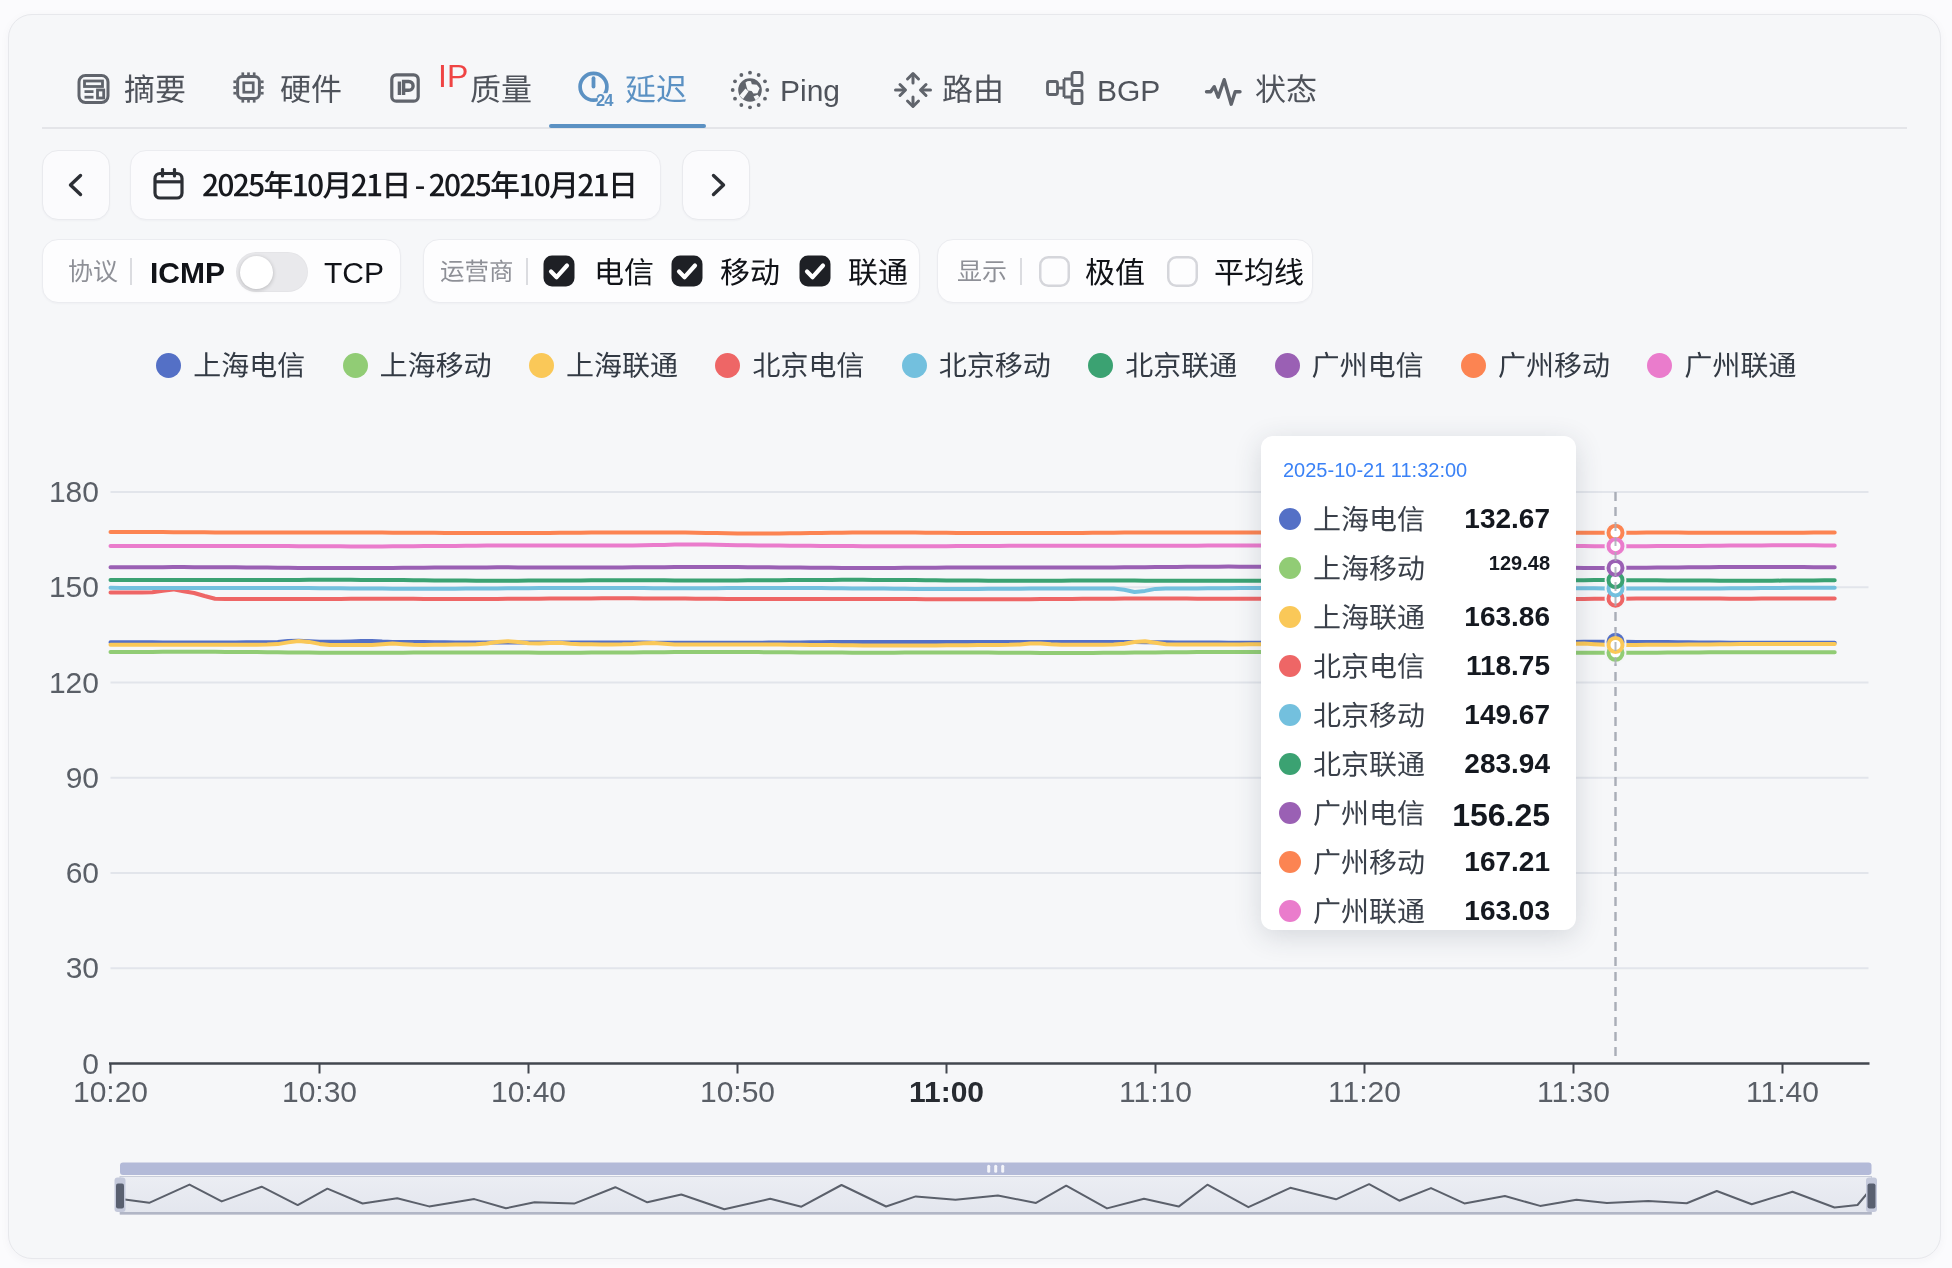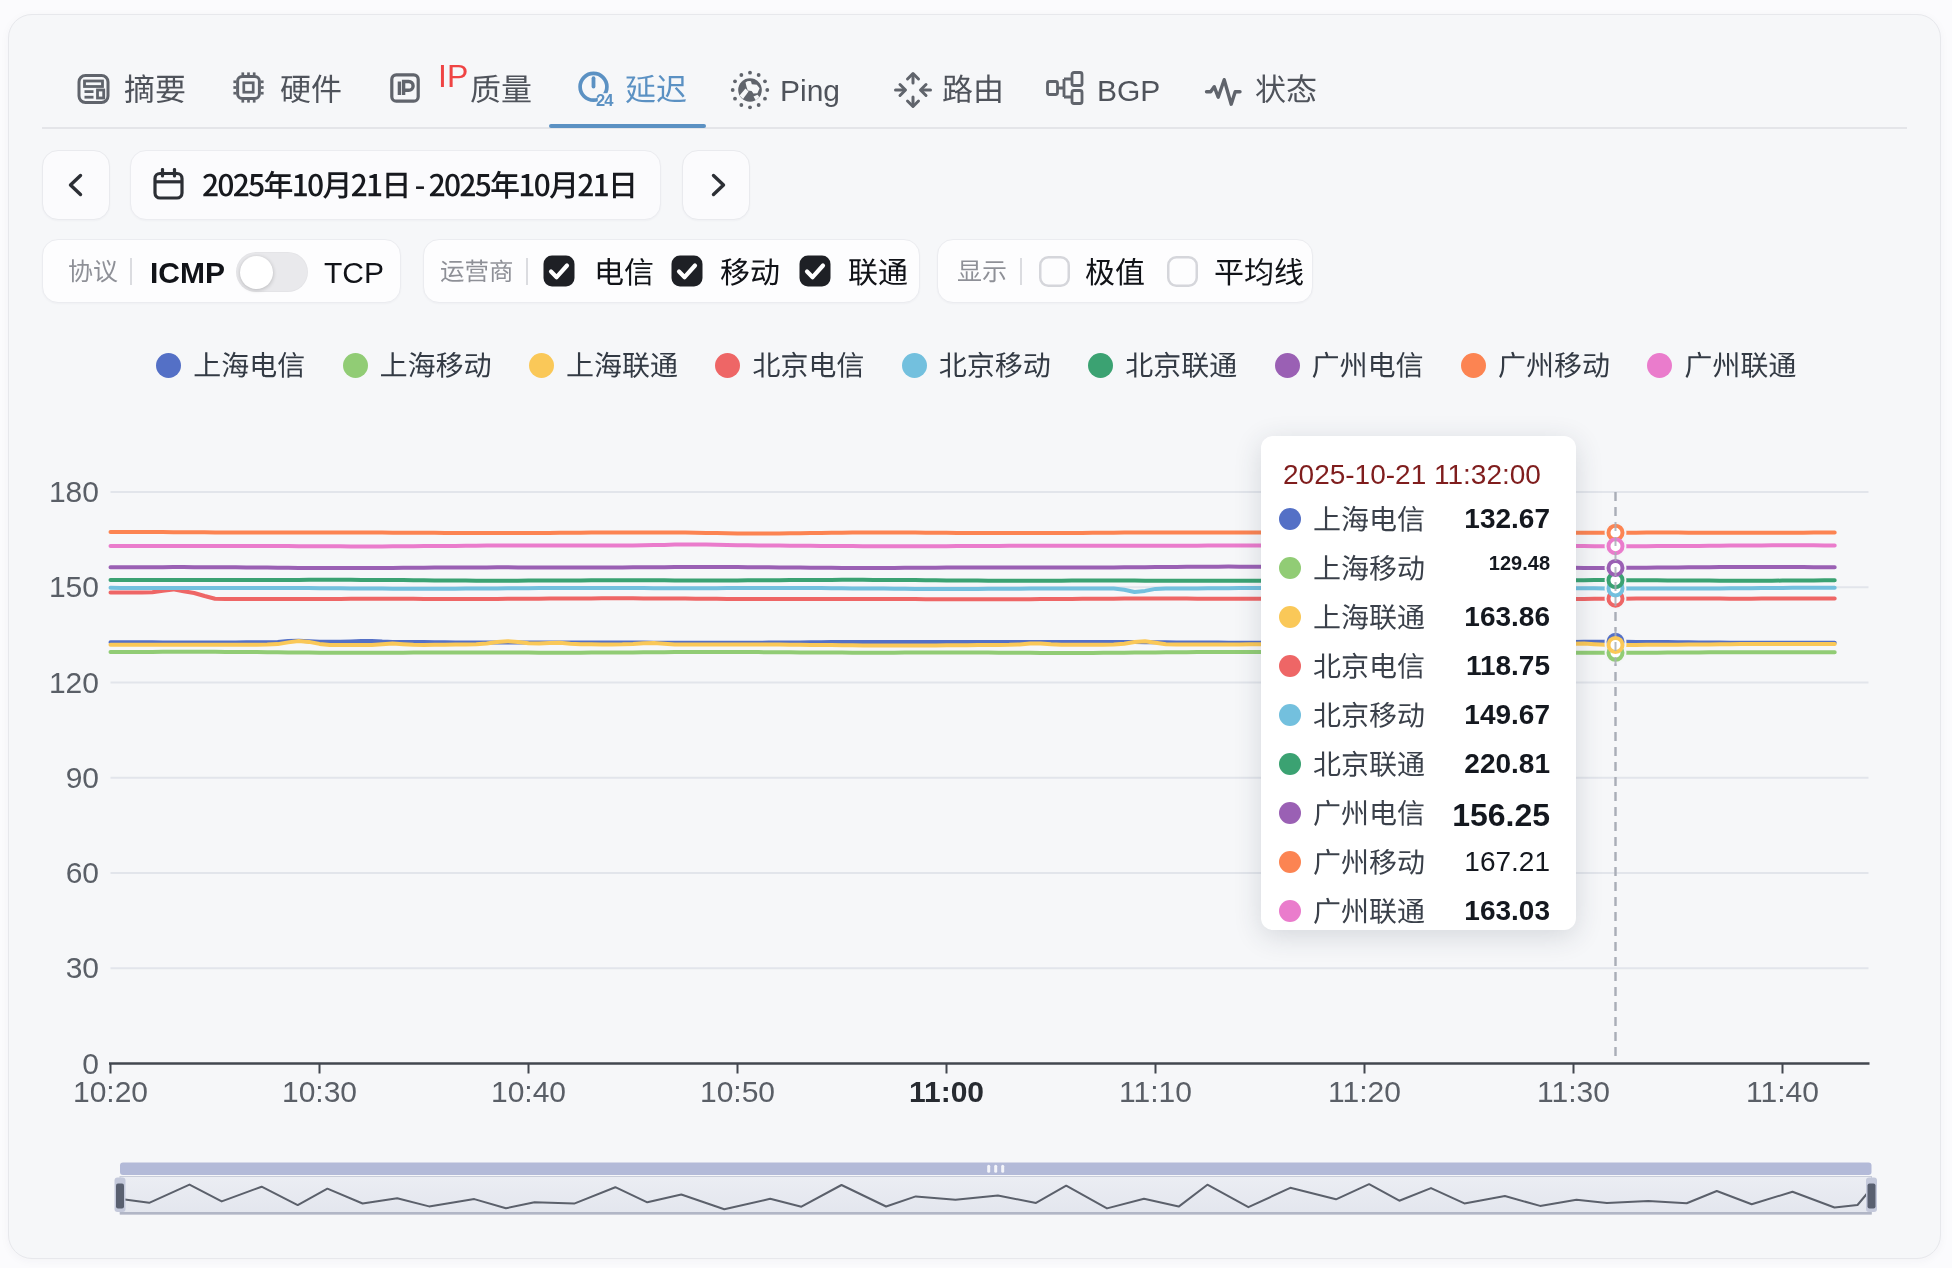--- a/index.html
+++ b/index.html
@@ -209,37 +209,37 @@
 <div class="abs" style="left:156.2px;top:352.5px;width:25px;height:25px;border-radius:50%;background:#5470c6"></div>
 <div class="abs" style="left:342.6px;top:352.5px;width:25px;height:25px;border-radius:50%;background:#91cc75"></div>
 <div class="abs" style="left:529.0px;top:352.5px;width:25px;height:25px;border-radius:50%;background:#fac858"></div>
 <div class="abs" style="left:715.4px;top:352.5px;width:25px;height:25px;border-radius:50%;background:#ee6666"></div>
 <div class="abs" style="left:901.8px;top:352.5px;width:25px;height:25px;border-radius:50%;background:#73c0de"></div>
 <div class="abs" style="left:1088.2px;top:352.5px;width:25px;height:25px;border-radius:50%;background:#3ba272"></div>
 <div class="abs" style="left:1274.6px;top:352.5px;width:25px;height:25px;border-radius:50%;background:#9a60b4"></div>
 <div class="abs" style="left:1461.0px;top:352.5px;width:25px;height:25px;border-radius:50%;background:#fc8452"></div>
 <div class="abs" style="left:1647.4px;top:352.5px;width:25px;height:25px;border-radius:50%;background:#ea7ccc"></div>
 <div class="abs" style="left:1261px;top:436px;width:315px;height:494px;background:#fff;border-radius:12px;box-shadow:0 6px 28px rgba(40,50,70,0.16)"></div>
-<div class="abs" style="left:1283px;top:459px;font-size:28px;color:#7f1d1d">2025-10-21 11:32:00</div>
+<div class="abs" style="left:1283px;top:459px;font-size:20px;color:#3b82f6">2025-10-21 11:32:00</div>
 <div class="abs" style="left:1279.0px;top:508.0px;width:22px;height:22px;border-radius:50%;background:#5470c6"></div>
 <div class="abs" style="left:1420px;top:503.0px;width:130px;font-size:28px;font-weight:bold;color:#14181f;text-align:right">132.67</div>
 <div class="abs" style="left:1279.0px;top:557.0px;width:22px;height:22px;border-radius:50%;background:#91cc75"></div>
 <div class="abs" style="left:1420px;top:552.0px;width:130px;font-size:20px;font-weight:bold;color:#14181f;text-align:right">129.48</div>
 <div class="abs" style="left:1279.0px;top:606.0px;width:22px;height:22px;border-radius:50%;background:#fac858"></div>
 <div class="abs" style="left:1420px;top:601.0px;width:130px;font-size:28px;font-weight:bold;color:#14181f;text-align:right">163.86</div>
 <div class="abs" style="left:1279.0px;top:655.0px;width:22px;height:22px;border-radius:50%;background:#ee6666"></div>
 <div class="abs" style="left:1420px;top:650.0px;width:130px;font-size:28px;font-weight:bold;color:#14181f;text-align:right">118.75</div>
 <div class="abs" style="left:1279.0px;top:704.0px;width:22px;height:22px;border-radius:50%;background:#73c0de"></div>
 <div class="abs" style="left:1420px;top:699.0px;width:130px;font-size:28px;font-weight:bold;color:#14181f;text-align:right">149.67</div>
 <div class="abs" style="left:1279.0px;top:753.0px;width:22px;height:22px;border-radius:50%;background:#3ba272"></div>
-<div class="abs" style="left:1420px;top:748.0px;width:130px;font-size:28px;font-weight:bold;color:#14181f;text-align:right">220.81</div>
+<div class="abs" style="left:1420px;top:748.0px;width:130px;font-size:28px;font-weight:bold;color:#14181f;text-align:right">283.94</div>
 <div class="abs" style="left:1279.0px;top:802.0px;width:22px;height:22px;border-radius:50%;background:#9a60b4"></div>
 <div class="abs" style="left:1420px;top:797.0px;width:130px;font-size:32px;font-weight:bold;color:#14181f;text-align:right">156.25</div>
 <div class="abs" style="left:1279.0px;top:851.0px;width:22px;height:22px;border-radius:50%;background:#fc8452"></div>
-<div class="abs" style="left:1420px;top:846.0px;width:130px;font-size:28px;font-weight:normal;color:#14181f;text-align:right">167.21</div>
+<div class="abs" style="left:1420px;top:846.0px;width:130px;font-size:28px;font-weight:bold;color:#14181f;text-align:right">167.21</div>
 <div class="abs" style="left:1279.0px;top:900.0px;width:22px;height:22px;border-radius:50%;background:#ea7ccc"></div>
 <div class="abs" style="left:1420px;top:895.0px;width:130px;font-size:28px;font-weight:bold;color:#14181f;text-align:right">163.03</div>
 <svg width="1952" height="1268" viewBox="0 0 1952 1268" style="position:absolute;left:0;top:0;pointer-events:none">
     <g fill="#4f535b">
       <path transform="translate(124.00,100.53) scale(0.03100,-0.03100)" d="M160 839V638H44V568H160V345C110 331 65 318 28 309L47 235L160 270V12C160 -2 156 -6 143 -6C131 -7 92 -7 49 -5C59 -26 68 -58 71 -76C134 -77 173 -74 197 -62C223 -50 232 -29 232 12V293L333 325L324 394L232 367V568H326V638H232V839ZM460 677C476 643 492 598 499 568H366V-79H437V505H614V414H475V359H614V271H506V22H562V65H779V271H675V359H813V414H675V505H846V5C846 -8 842 -11 830 -12C818 -12 777 -13 734 -11C743 -29 754 -58 757 -76C819 -76 859 -75 884 -64C910 -53 918 -33 918 4V568H781C798 602 816 644 832 682L785 694H949V757H687C680 785 665 820 649 848L583 828C595 806 605 781 613 757H350V694H760C750 657 730 604 713 568H517L569 583C564 613 546 660 526 694ZM562 219H722V116H562Z"></path>
       <path transform="translate(155.00,100.53) scale(0.03100,-0.03100)" d="M672 232C639 174 593 129 532 93C459 111 384 127 310 141C331 168 355 199 378 232ZM119 645V386H386C372 358 355 328 336 298H54V232H291C256 183 219 137 186 101C271 85 354 68 433 49C335 15 211 -4 59 -13C72 -30 84 -57 90 -78C279 -62 428 -33 541 22C668 -12 778 -47 860 -80L924 -22C844 8 739 40 623 71C680 113 724 166 755 232H947V298H422C438 324 453 350 466 375L420 386H888V645H647V730H930V797H69V730H342V645ZM413 730H576V645H413ZM190 583H342V447H190ZM413 583H576V447H413ZM647 583H814V447H647Z"></path>
     </g>
     <g fill="#4f535b">
       <path transform="translate(280.00,100.53) scale(0.03100,-0.03100)" d="M430 633V256H633C627 206 612 158 582 114C545 146 516 183 495 227L431 211C458 153 493 105 538 66C497 30 440 -1 360 -23C375 -37 396 -66 405 -82C488 -54 549 -18 593 24C678 -32 789 -66 924 -82C933 -62 952 -33 967 -17C832 -5 721 25 637 75C677 130 695 192 704 256H930V633H710V728H951V796H410V728H639V633ZM497 417H639V365L638 315H497ZM709 315 710 365V417H861V315ZM497 573H639V474H497ZM710 573H861V474H710ZM50 787V718H176C148 565 103 424 31 328C44 309 61 264 66 246C85 271 103 298 119 328V-34H184V46H381V479H185C211 554 232 635 247 718H388V787ZM184 411H317V113H184Z"></path>
       <path transform="translate(311.00,100.53) scale(0.03100,-0.03100)" d="M317 341V268H604V-80H679V268H953V341H679V562H909V635H679V828H604V635H470C483 680 494 728 504 775L432 790C409 659 367 530 309 447C327 438 359 420 373 409C400 451 425 504 446 562H604V341ZM268 836C214 685 126 535 32 437C45 420 67 381 75 363C107 397 137 437 167 480V-78H239V597C277 667 311 741 339 815Z"></path>

